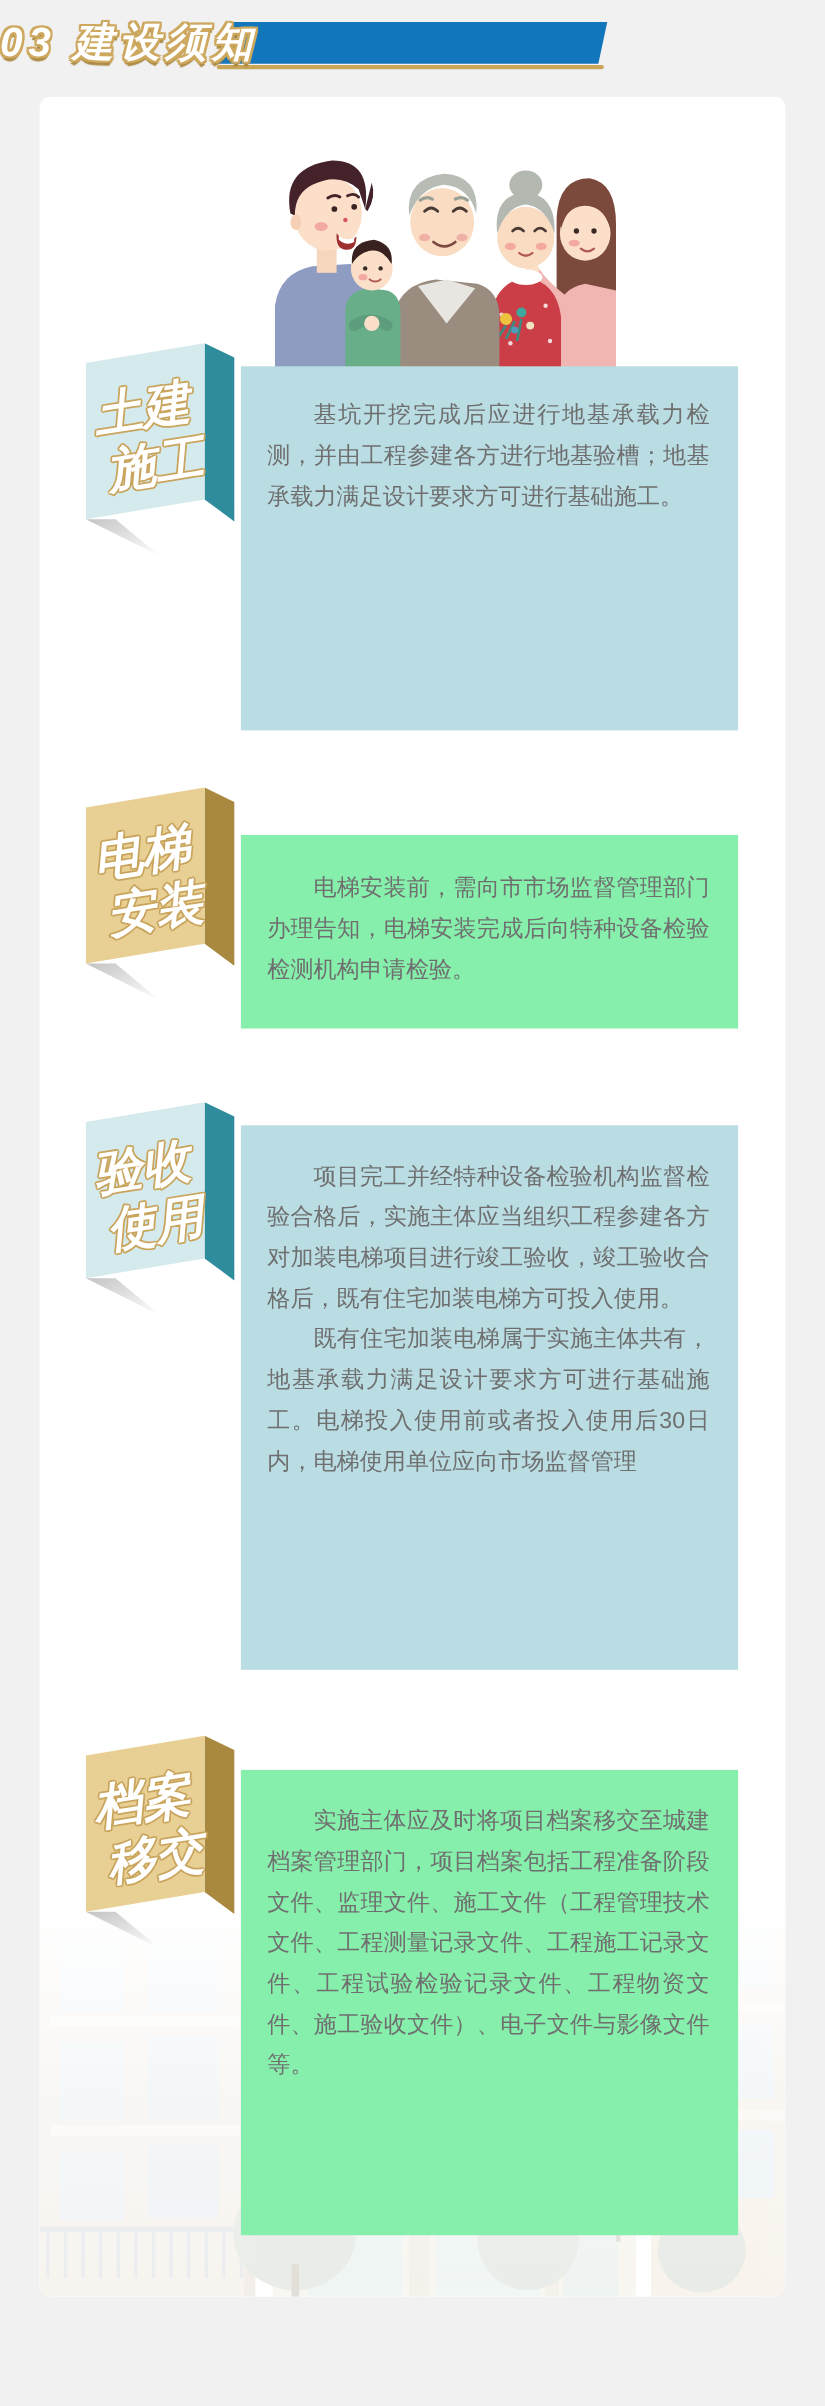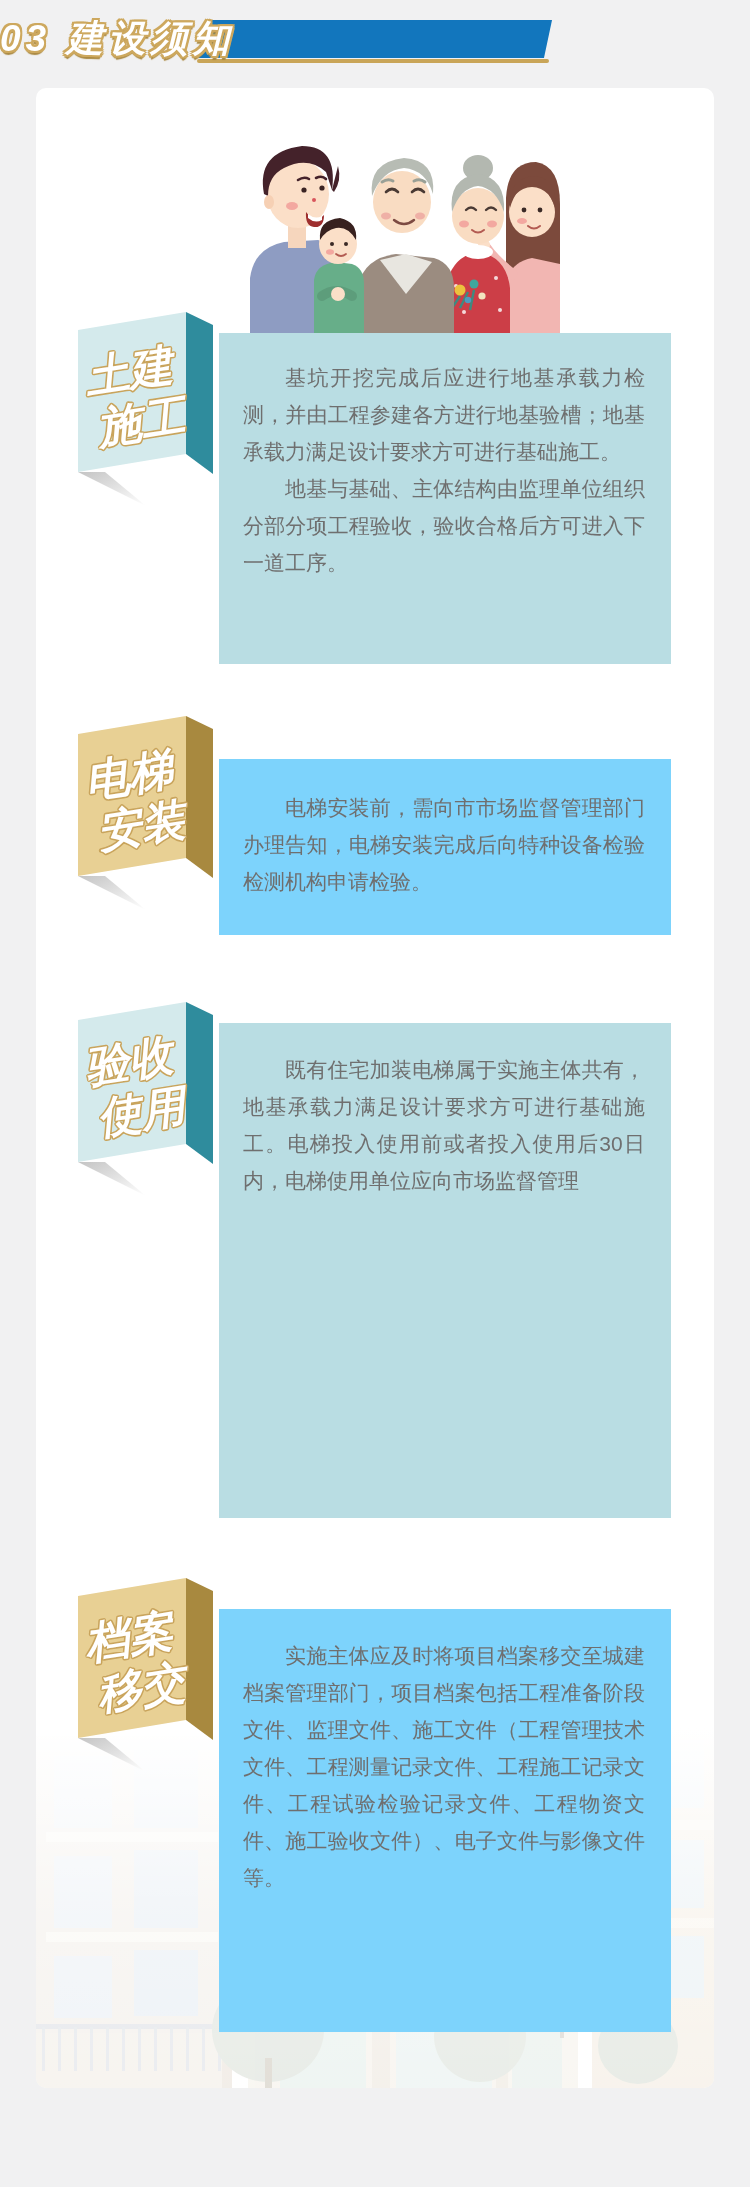--- a/index.html
+++ b/index.html
@@ -39,21 +39,21 @@
   
   .illu{position:absolute;left:238px;top:126px;width:322px;height:208px;z-index:1;}
   
   .box{
     position:absolute;left:219px;width:452px;z-index:2;box-sizing:border-box;
     color:#6f6f6f;font-size:21px;line-height:37px;text-align:justify;
     overflow:hidden;padding:28px 26px 0 24px;
   }
   .box p{margin:0;text-indent:2em;}
   .box-cyan{background:#b9dde3;}
-  .box-tan{background:#7dd3fc;}
+  .box-tan{background:#86efac;}
   .b1{top:333px;height:331px;padding-top:26px;}
   .b2{top:759px;height:176px;padding-top:30px;}
   .b3{top:1023px;height:495px;}
   .b4{top:1609px;height:423px;}
   
   .ribbon{position:absolute;left:78px;width:140px;height:200px;z-index:3;}
   .r1{top:312px;}
   .r2{top:716px;}
   .r3{top:1002px;}
   .r4{top:1578px;}
@@ -219,28 +219,28 @@
       <circle cx="108" cy="118" r="2" fill="#3a2a26"></circle>
       <ellipse cx="92" cy="126" rx="4" ry="2.8" fill="#f3a8a0"></ellipse>
       <path d="M98,128 q5,4 10,0" stroke="#b35b52" stroke-width="1.8" fill="none" stroke-linecap="round"></path>
       <path d="M84,170 q14,-10 30,0" stroke="#5d9d7b" stroke-width="10" fill="none" stroke-linecap="round"></path>
       <circle cx="100" cy="168" r="7" fill="#fbdfc8"></circle>
     </svg>
   </div>
 
   <div class="box box-cyan b1">
     <p>基坑开挖完成后应进行地基承载力检测，并由工程参建各方进行地基验槽；地基承载力满足设计要求方可进行基础施工。</p>
-    <p>地基与基础、主体结构由监理单位组织分部分项工程验收，验收合格后方可进入下一道工序。</p>
   </div>
 
   <div class="box box-tan b2">
     <p>电梯安装前，需向市市场监督管理部门办理告知，电梯安装完成后向特种设备检验检测机构申请检验。</p>
   </div>
 
   <div class="box box-cyan b3">
+    <p>项目完工并经特种设备检验机构监督检验合格后，实施主体应当组织工程参建各方对加装电梯项目进行竣工验收，竣工验收合格后，既有住宅加装电梯方可投入使用。</p>
     <p>既有住宅加装电梯属于实施主体共有，地基承载力满足设计要求方可进行基础施工。电梯投入使用前或者投入使用后30日内，电梯使用单位应向市场监督管理</p>
   </div>
 
   <div class="box box-tan b4">
     <p>实施主体应及时将项目档案移交至城建档案管理部门，项目档案包括工程准备阶段文件、监理文件、施工文件（工程管理技术文件、工程测量记录文件、工程施工记录文件、工程试验检验记录文件、工程物资文件、施工验收文件）、电子文件与影像文件等。</p>
   </div>
 
   <div class="ribbon r1">
     <svg width="140" height="200" viewBox="0 0 140 200">
       <defs>

